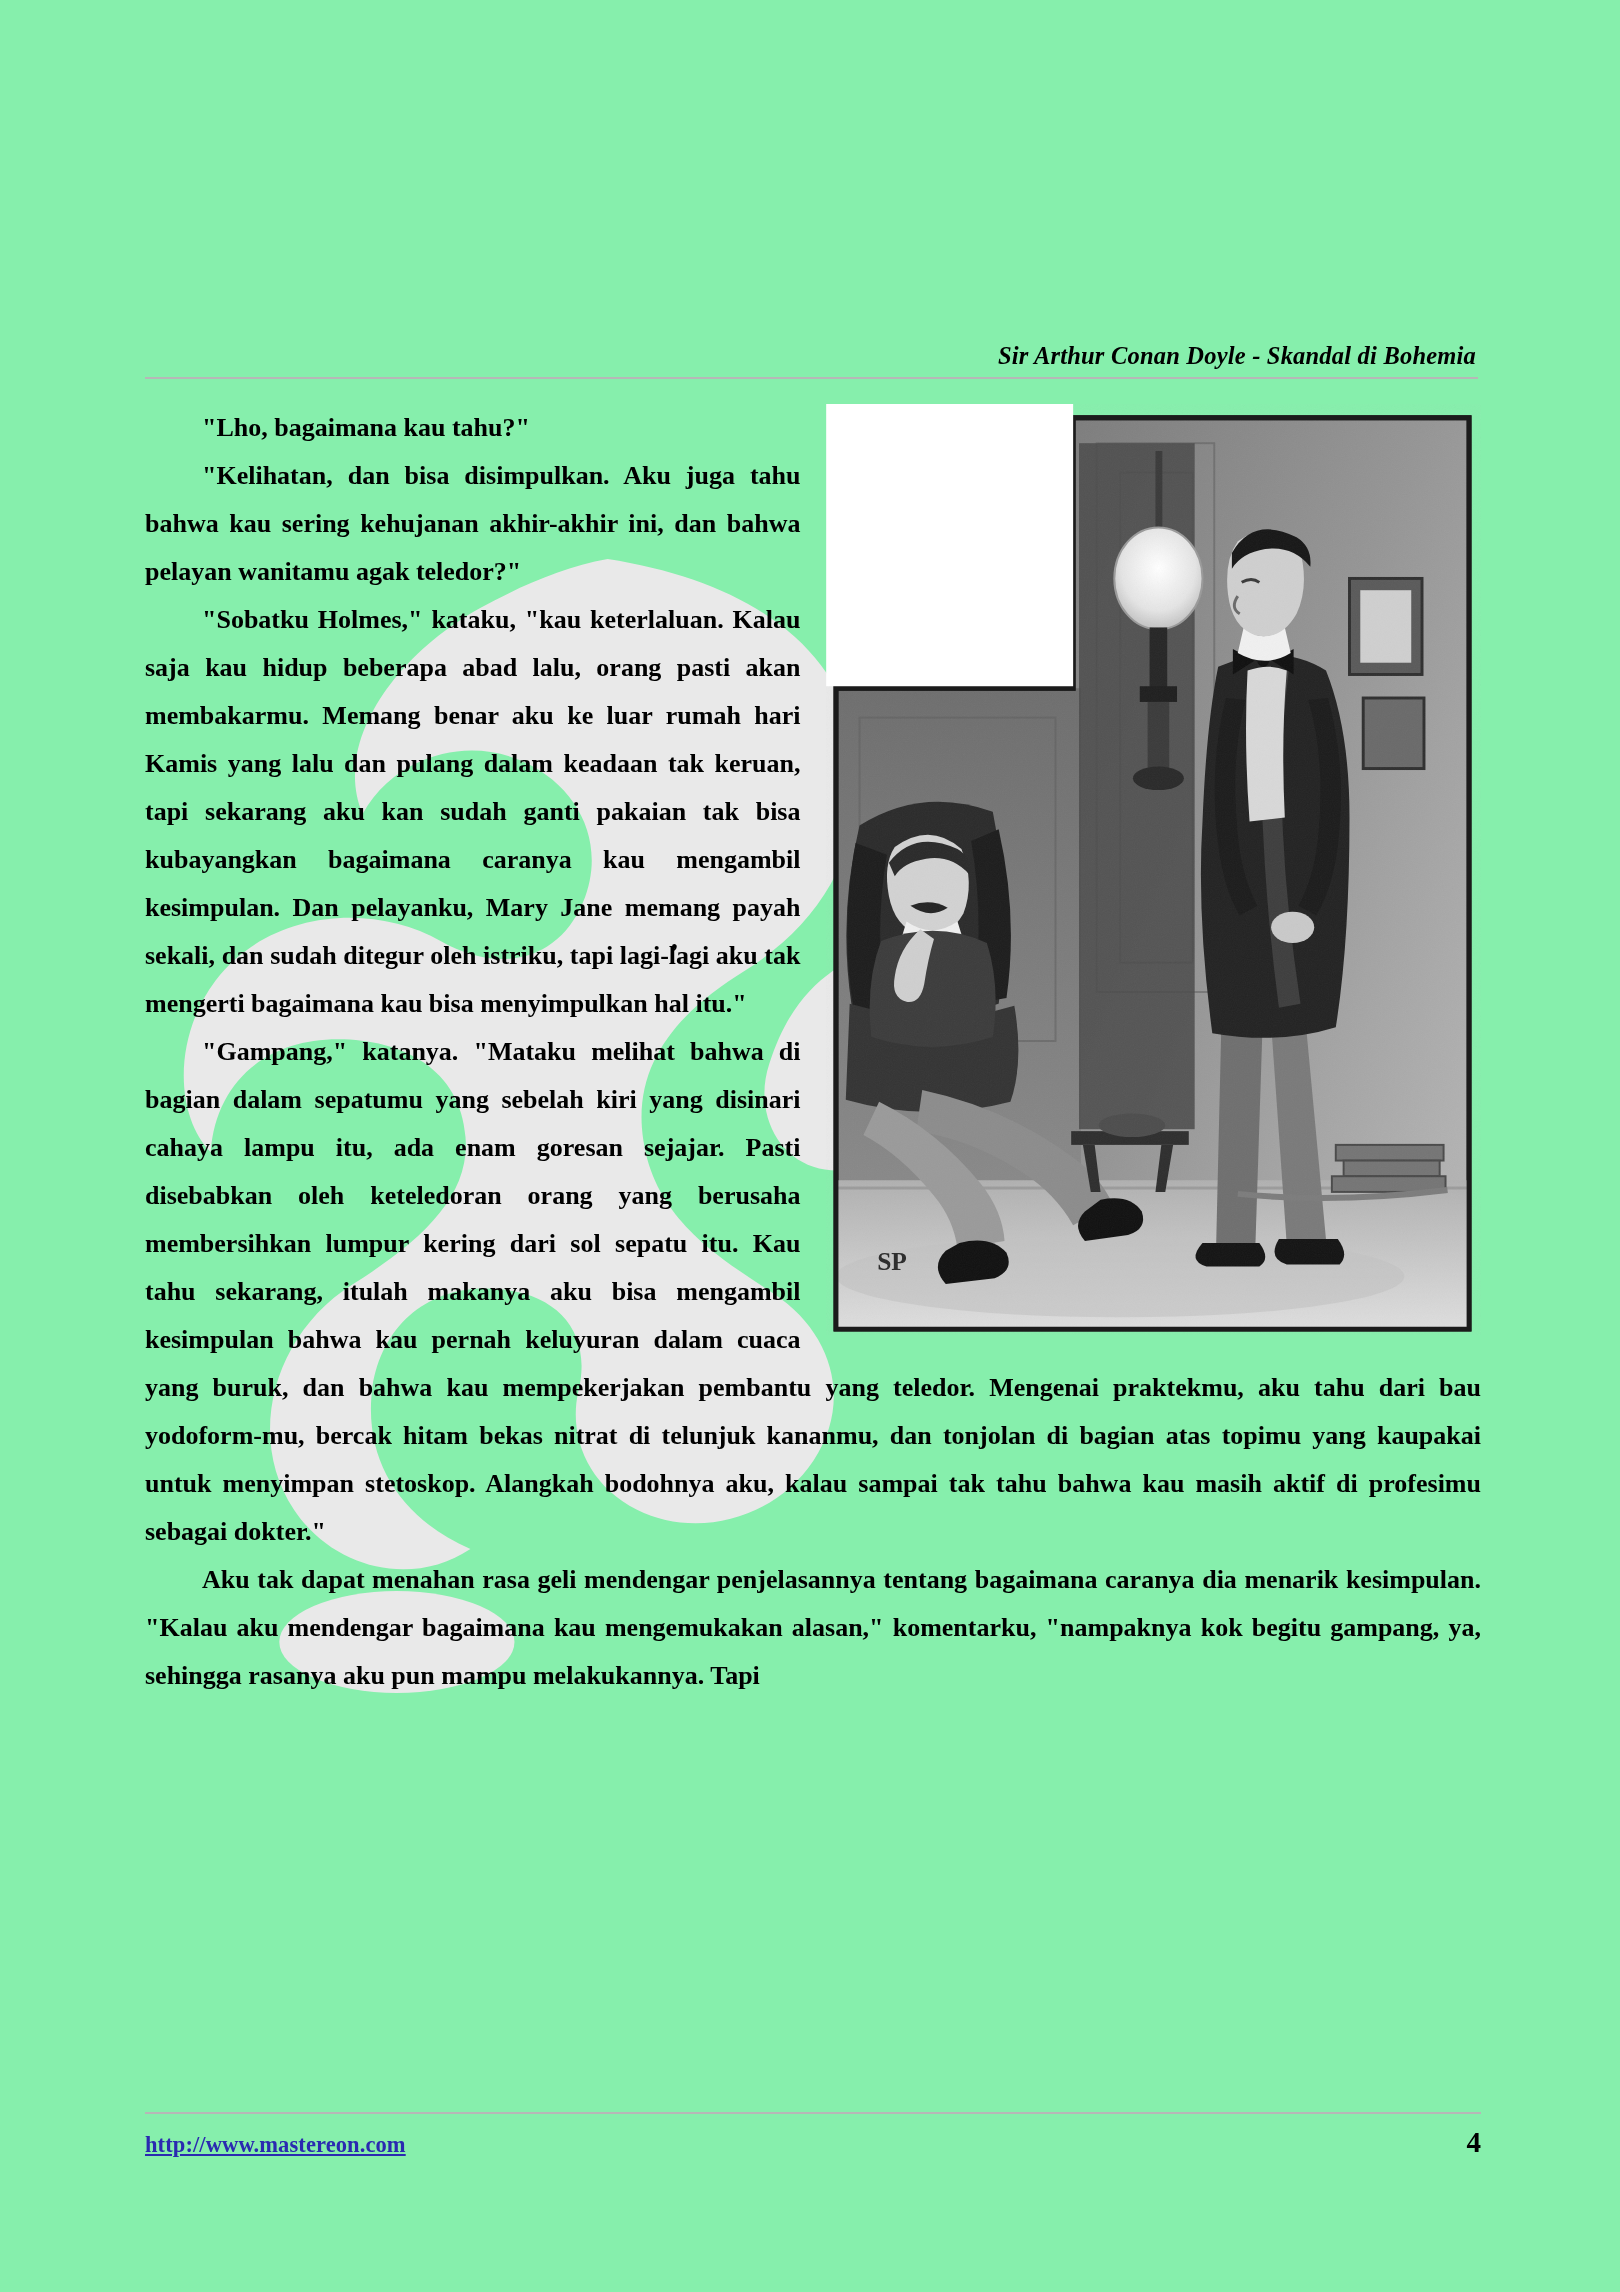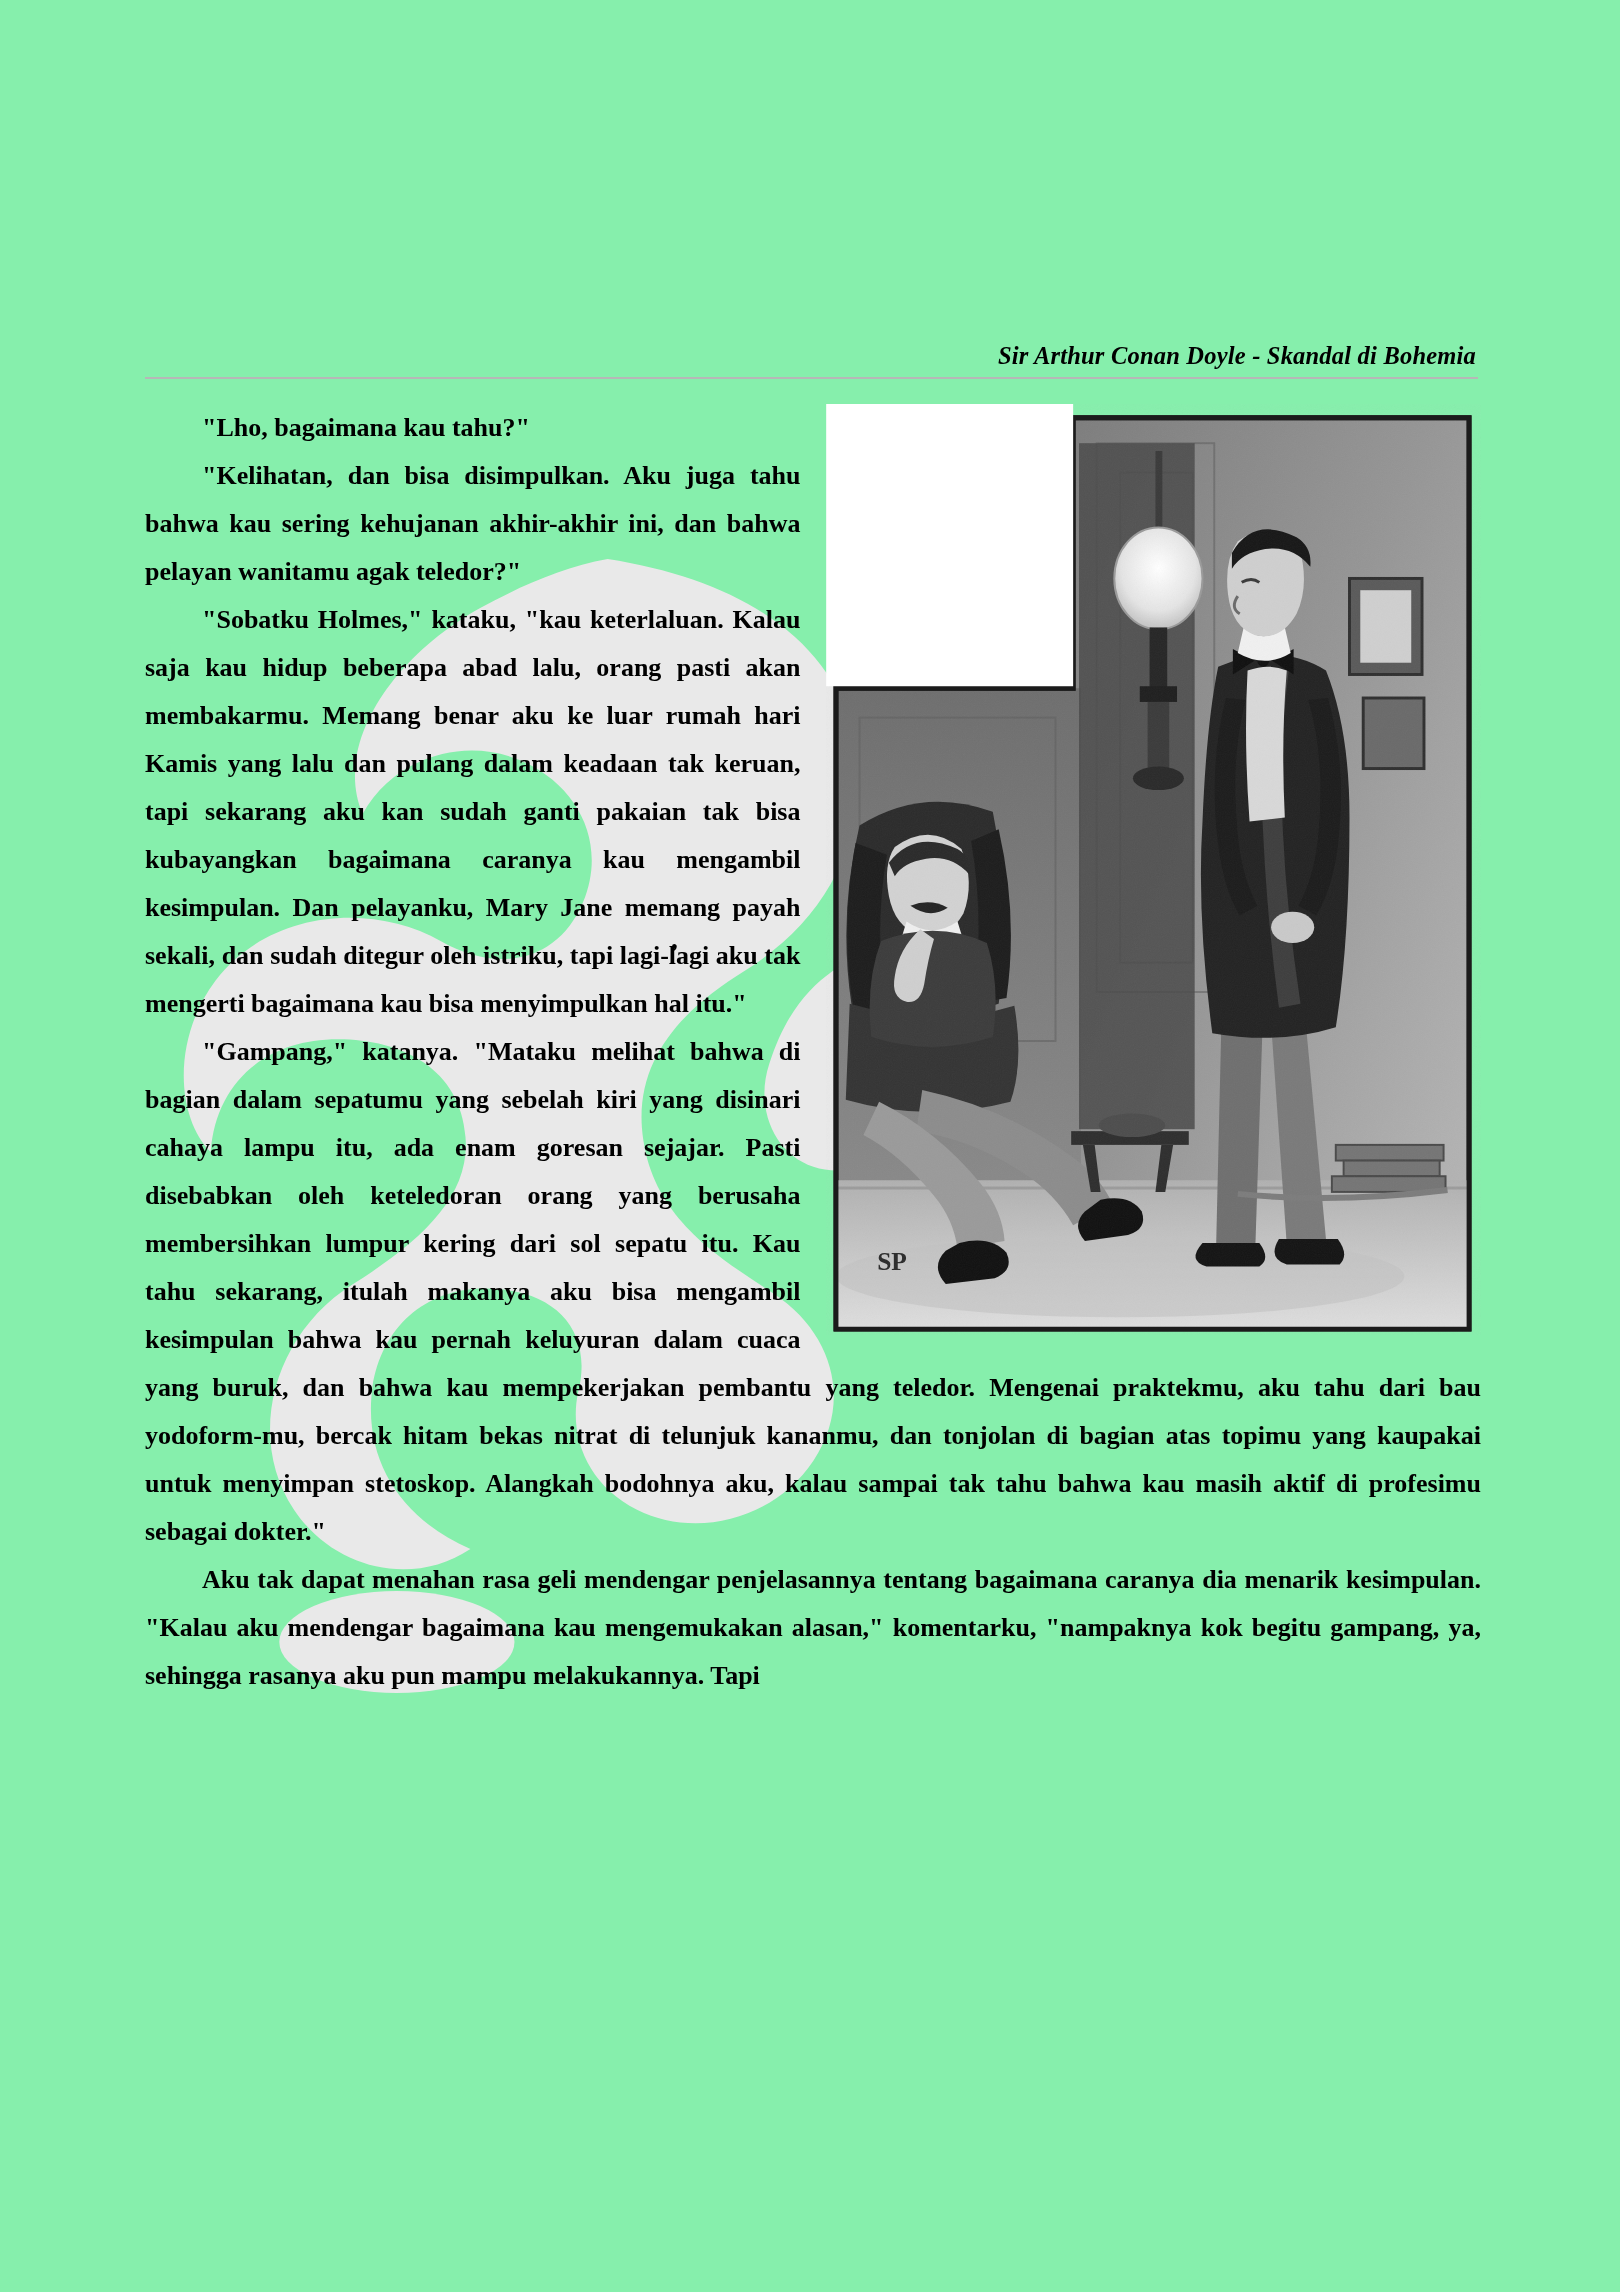--- a/index.html
+++ b/index.html
@@ -328,15 +328,22 @@
 
     <p class="para">"Lho, bagaimana kau tahu?"</p>
     <p class="para">"Kelihatan, dan bisa disimpulkan. Aku juga tahu bahwa kau sering kehujanan akhir-akhir ini, dan bahwa pelayan wanitamu agak teledor?"</p>
 
     <p class="para"><span>"Sobatku Holmes," kataku, "kau keterlaluan. Kalau saja kau hidup beberapa abad lalu, orang pasti akan membakarmu. Memang benar aku ke luar rumah hari Kamis yang lalu dan pulang dalam keadaan tak keruan, tapi sekarang aku kan sudah ganti pakaian tak bisa kubayangkan bagaimana caranya kau mengambil kesimpulan. Dan pelayanku, Mary Jane</span><span class="oddcomma"><span>,</span></span><span> memang payah sekali, dan sudah ditegur oleh istriku, tapi lagi-lagi aku tak mengerti bagaimana kau bisa menyimpulkan hal itu."</span></p>
 
     <p class="para">"Gampang," katanya. "Mataku melihat bahwa di bagian dalam sepatumu yang sebelah kiri yang disinari cahaya lampu itu, ada enam goresan sejajar. Pasti disebabkan oleh keteledoran orang yang berusaha membersihkan lumpur kering dari sol sepatu itu. Kau tahu sekarang, itulah makanya aku bisa mengambil kesimpulan bahwa kau pernah keluyuran dalam cuaca yang buruk, dan bahwa kau mempekerjakan pembantu yang teledor. Mengenai praktekmu, aku tahu dari bau yodoform-mu, bercak hitam bekas nitrat di telunjuk kananmu, dan tonjolan di bagian atas topimu yang kaupakai untuk menyimpan stetoskop. Alangkah bodohnya aku, kalau sampai tak tahu bahwa kau masih aktif di profesimu sebagai dokter."</p>
     <p class="para">Aku tak dapat menahan rasa geli mendengar penjelasannya tentang bagaimana caranya dia menarik kesimpulan. "Kalau aku mendengar bagaimana kau mengemukakan alasan," komentarku, "nampaknya kok begitu gampang, ya, sehingga rasanya aku pun mampu melakukannya. Tapi</p>
   </div>
 
+  <div class="footer">
+    <div class="footer-rule"></div>
+    <div class="footer-row">
+      <a class="footer-link" href="#">http://www.mastereon.com</a>
+      <div class="footer-page">4</div>
+    </div>
+  </div>
 
 </div>
 
 
 </body></html>

